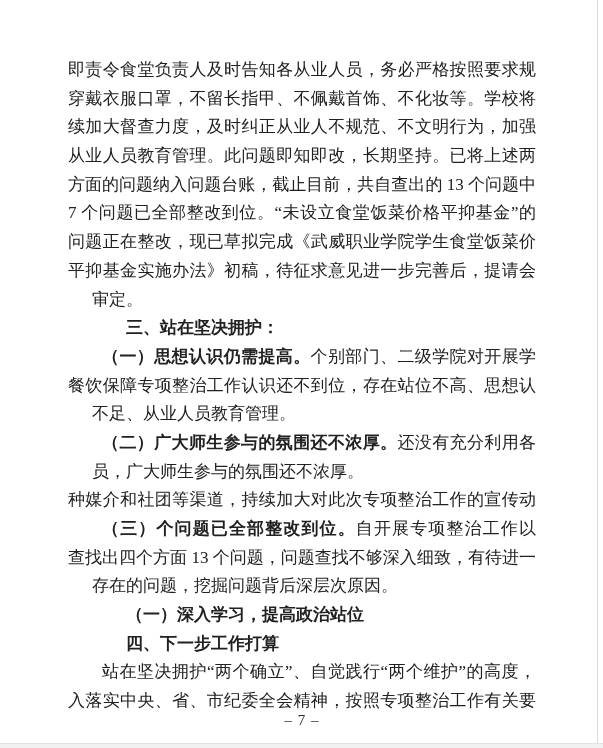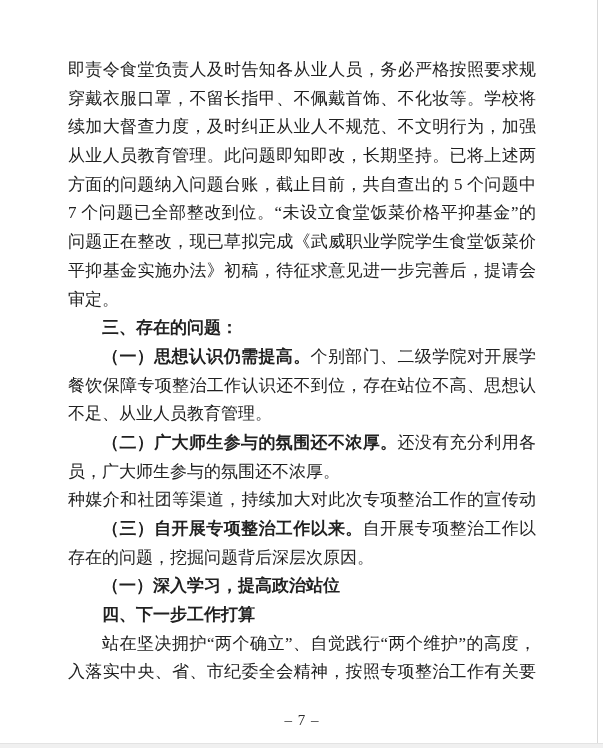--- a/index.html
+++ b/index.html
@@ -26,20 +26,21 @@
     height: 28.7px;
     line-height: 28.7px;
     overflow: hidden;
   }
   .line.justify {
     text-align: justify;
     text-align-last: justify;
   }
   .line.left {
     text-align: left;
+    margin-left: 24px;
   }
   .line.indent {
     text-indent: 2em;
   }
   .seg-normal {
     font-family: "Liberation Serif", "DejaVu Serif", serif;
     font-weight: normal;
   }
   .seg-heading {
     font-family: "Liberation Sans", "DejaVu Sans", sans-serif;
@@ -81,33 +82,34 @@
 </style>
 </head>
 <body>
 
 <div class="page">
   <div class="body-text">
       <div class="line justify"><span class="seg-normal">即责令食堂负责人及时告知各从业人员，务必严格按照要求规范</span></div>
       <div class="line justify"><span class="seg-normal">穿戴衣服口罩，不留长指甲、不佩戴首饰、不化妆等。学校将持</span></div>
       <div class="line justify"><span class="seg-normal">续加大督查力度，及时纠正从业人不规范、不文明行为，加强对</span></div>
       <div class="line justify"><span class="seg-normal">从业人员教育管理。此问题即知即改，长期坚持。已将上述两个</span></div>
-      <div class="line justify"><span class="seg-normal">方面的问题纳入问题台账，截止目前，共自查出的 5 个问题中</span></div>
+      <div class="line justify"><span class="seg-normal">方面的问题纳入问题台账，截止目前，共自查出的 13 个问题中</span></div>
       <div class="line justify"><span class="seg-normal">7 个问题已全部整改到位。“未设立食堂饭菜价格平抑基金”的</span></div>
       <div class="line justify"><span class="seg-normal">问题正在整改，现已草拟完成《武威职业学院学生食堂饭菜价格</span></div>
       <div class="line justify"><span class="seg-normal">平抑基金实施办法》初稿，待征求意见进一步完善后，提请会议</span></div>
       <div class="line left"><span class="seg-normal">审定。</span></div>
-      <div class="line left indent"><span class="seg-heading">三、存在的问题：</span></div>
+      <div class="line left indent"><span class="seg-heading">三、站在坚决拥护：</span></div>
       <div class="line justify indent"><span class="seg-subheading">（一）思想认识仍需提高。</span><span class="seg-normal">个别部门、二级学院对开展学生</span></div>
       <div class="line justify"><span class="seg-normal">餐饮保障专项整治工作认识还不到位，存在站位不高、思想认识</span></div>
       <div class="line left"><span class="seg-normal">不足、从业人员教育管理。</span></div>
       <div class="line justify indent"><span class="seg-subheading">（二）广大师生参与的氛围还不浓厚。</span><span class="seg-normal">还没有充分利用各</span></div>
       <div class="line left"><span class="seg-normal">员，广大师生参与的氛围还不浓厚。</span></div>
       <div class="line justify"><span class="seg-normal">种媒介和社团等渠道，持续加大对此次专项整治工作的宣传动</span></div>
-      <div class="line justify indent"><span class="seg-subheading">（三）自开展专项整治工作以来。</span><span class="seg-normal">自开展专项整治工作以来，</span></div>
+      <div class="line justify indent"><span class="seg-subheading">（三）个问题已全部整改到位。</span><span class="seg-normal">自开展专项整治工作以来，</span></div>
+      <div class="line justify"><span class="seg-normal">查找出四个方面 13 个问题，问题查找不够深入细致，有待进一</span></div>
       <div class="line left"><span class="seg-normal">存在的问题，挖掘问题背后深层次原因。</span></div>
       <div class="line left indent"><span class="seg-subheading">（一）深入学习，提高政治站位</span></div>
       <div class="line left indent"><span class="seg-heading">四、下一步工作打算</span></div>
       <div class="line justify indent"><span class="seg-normal">站在坚决拥护“两个确立”、自觉践行“两个维护”的高度，深</span></div>
       <div class="line justify"><span class="seg-normal">入落实中央、省、市纪委全会精神，按照专项整治工作有关要求，</span></div>
     </div>
   <div class="page-number">– 7 –</div>
   <div class="edge-line"></div>
   <div class="bottom-strip"></div>
 </div>

